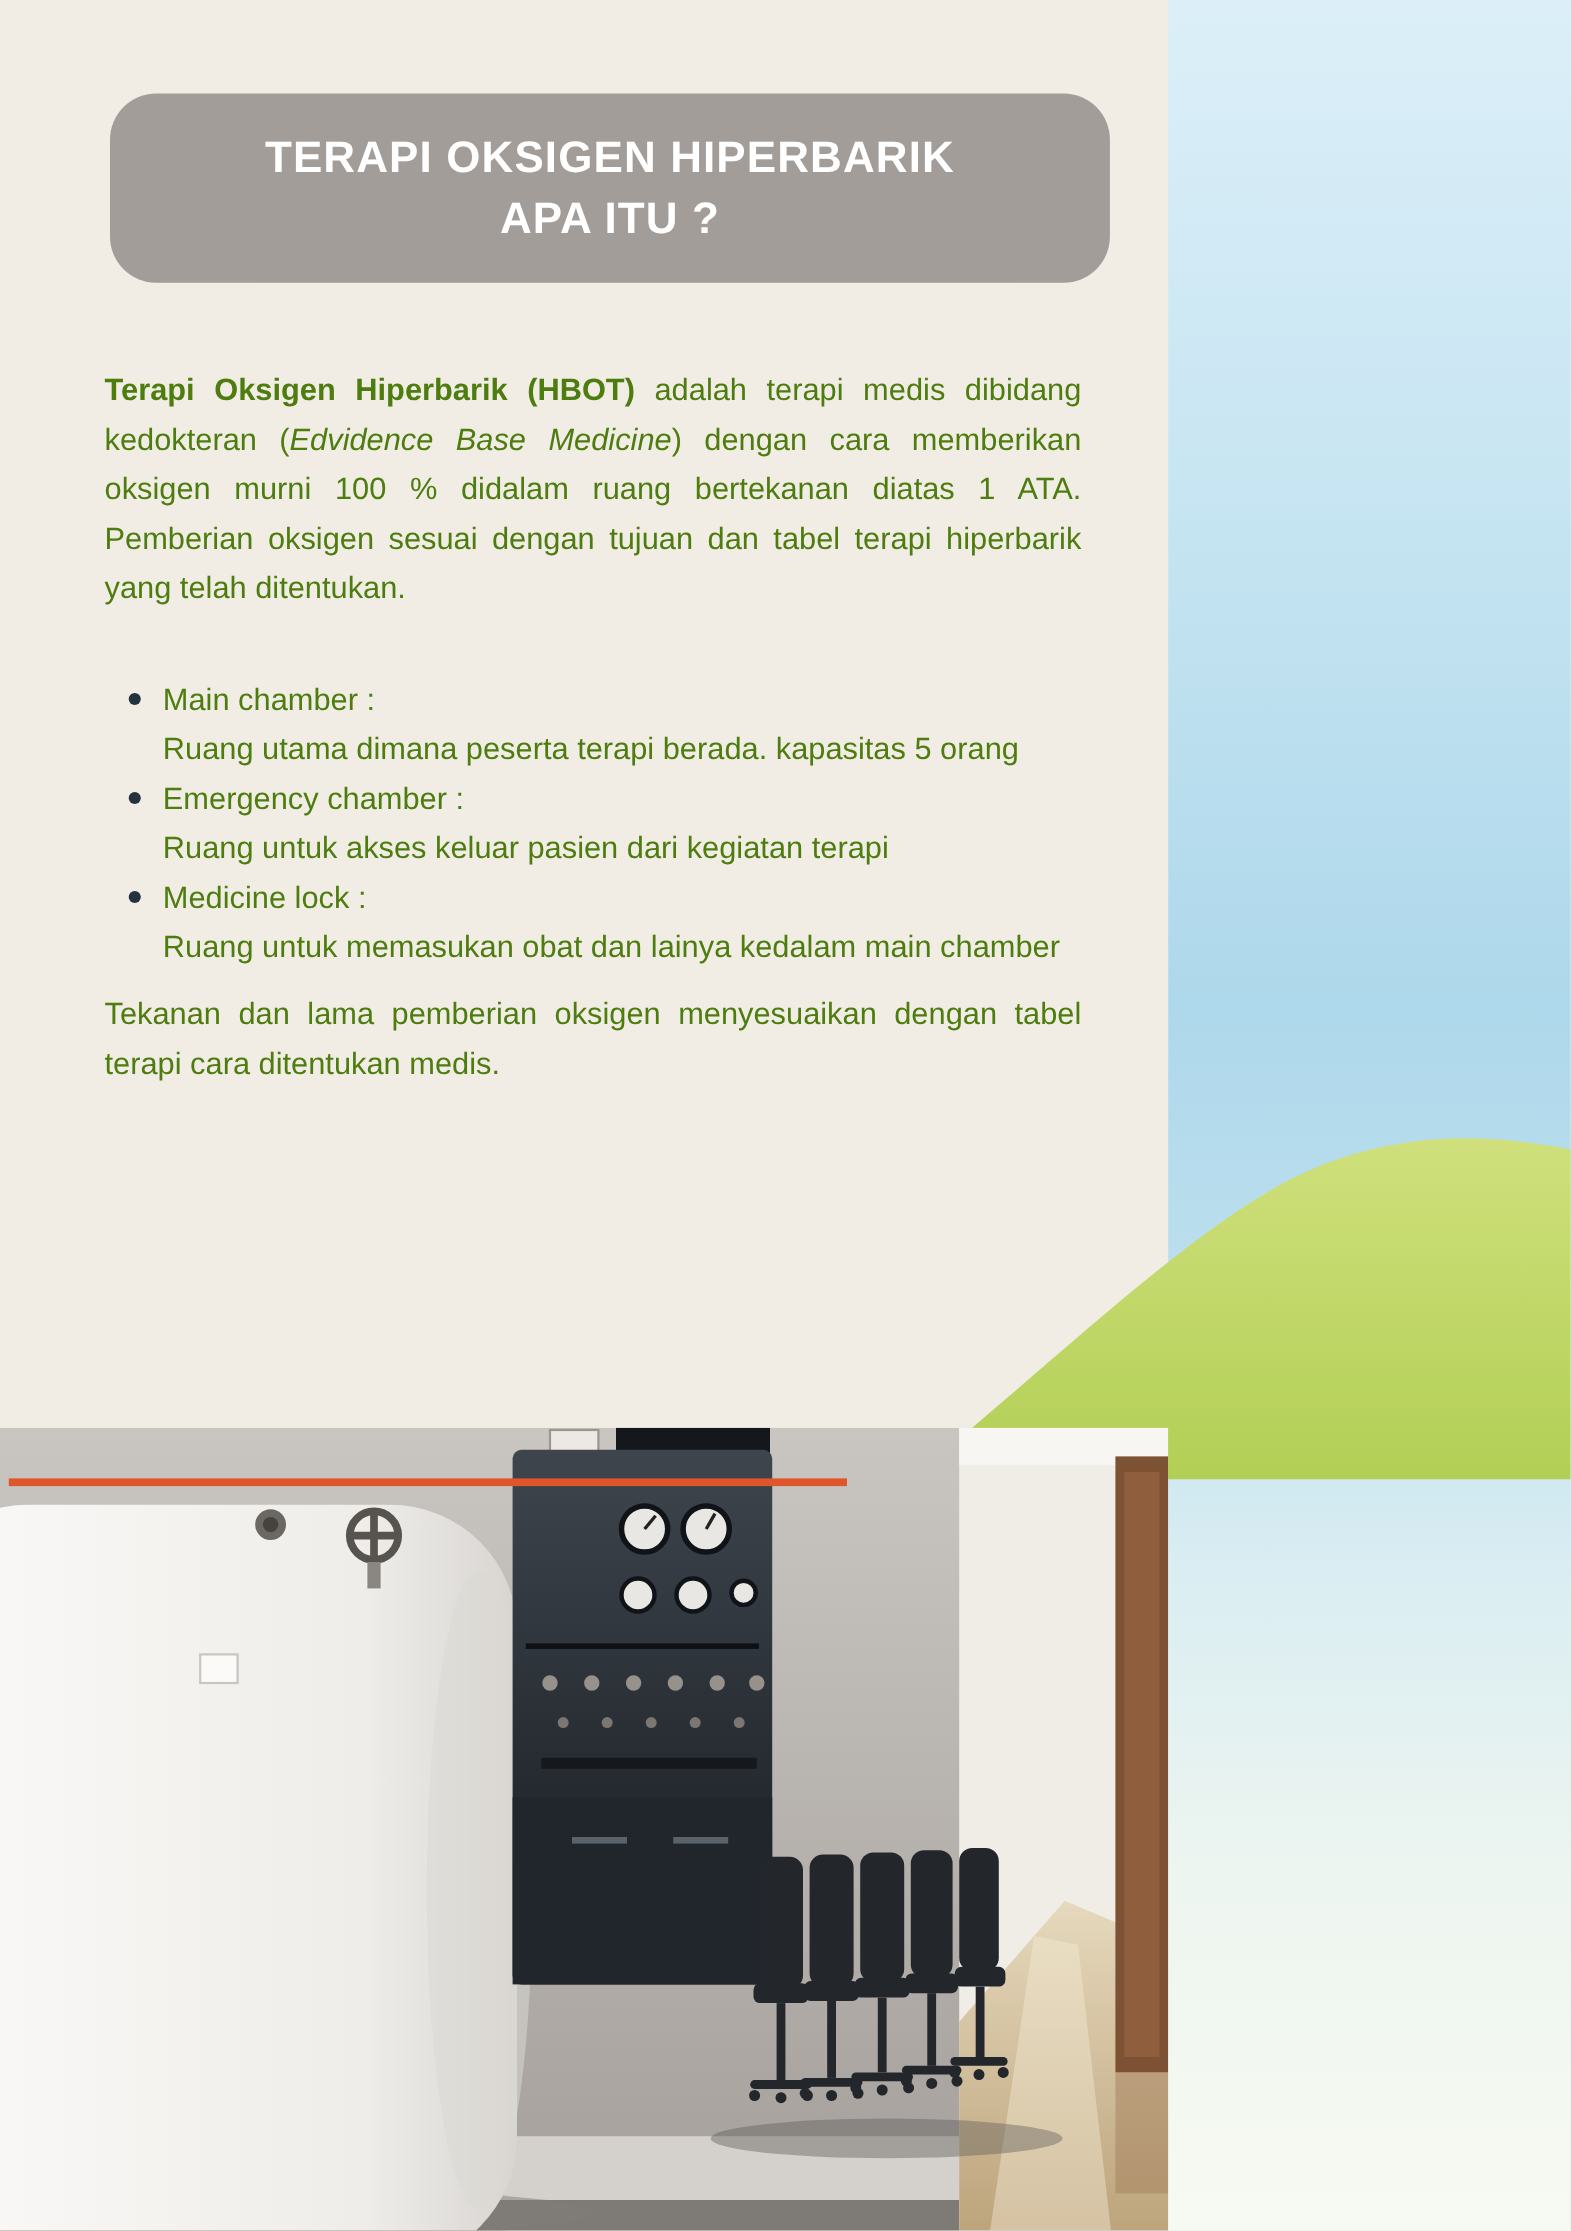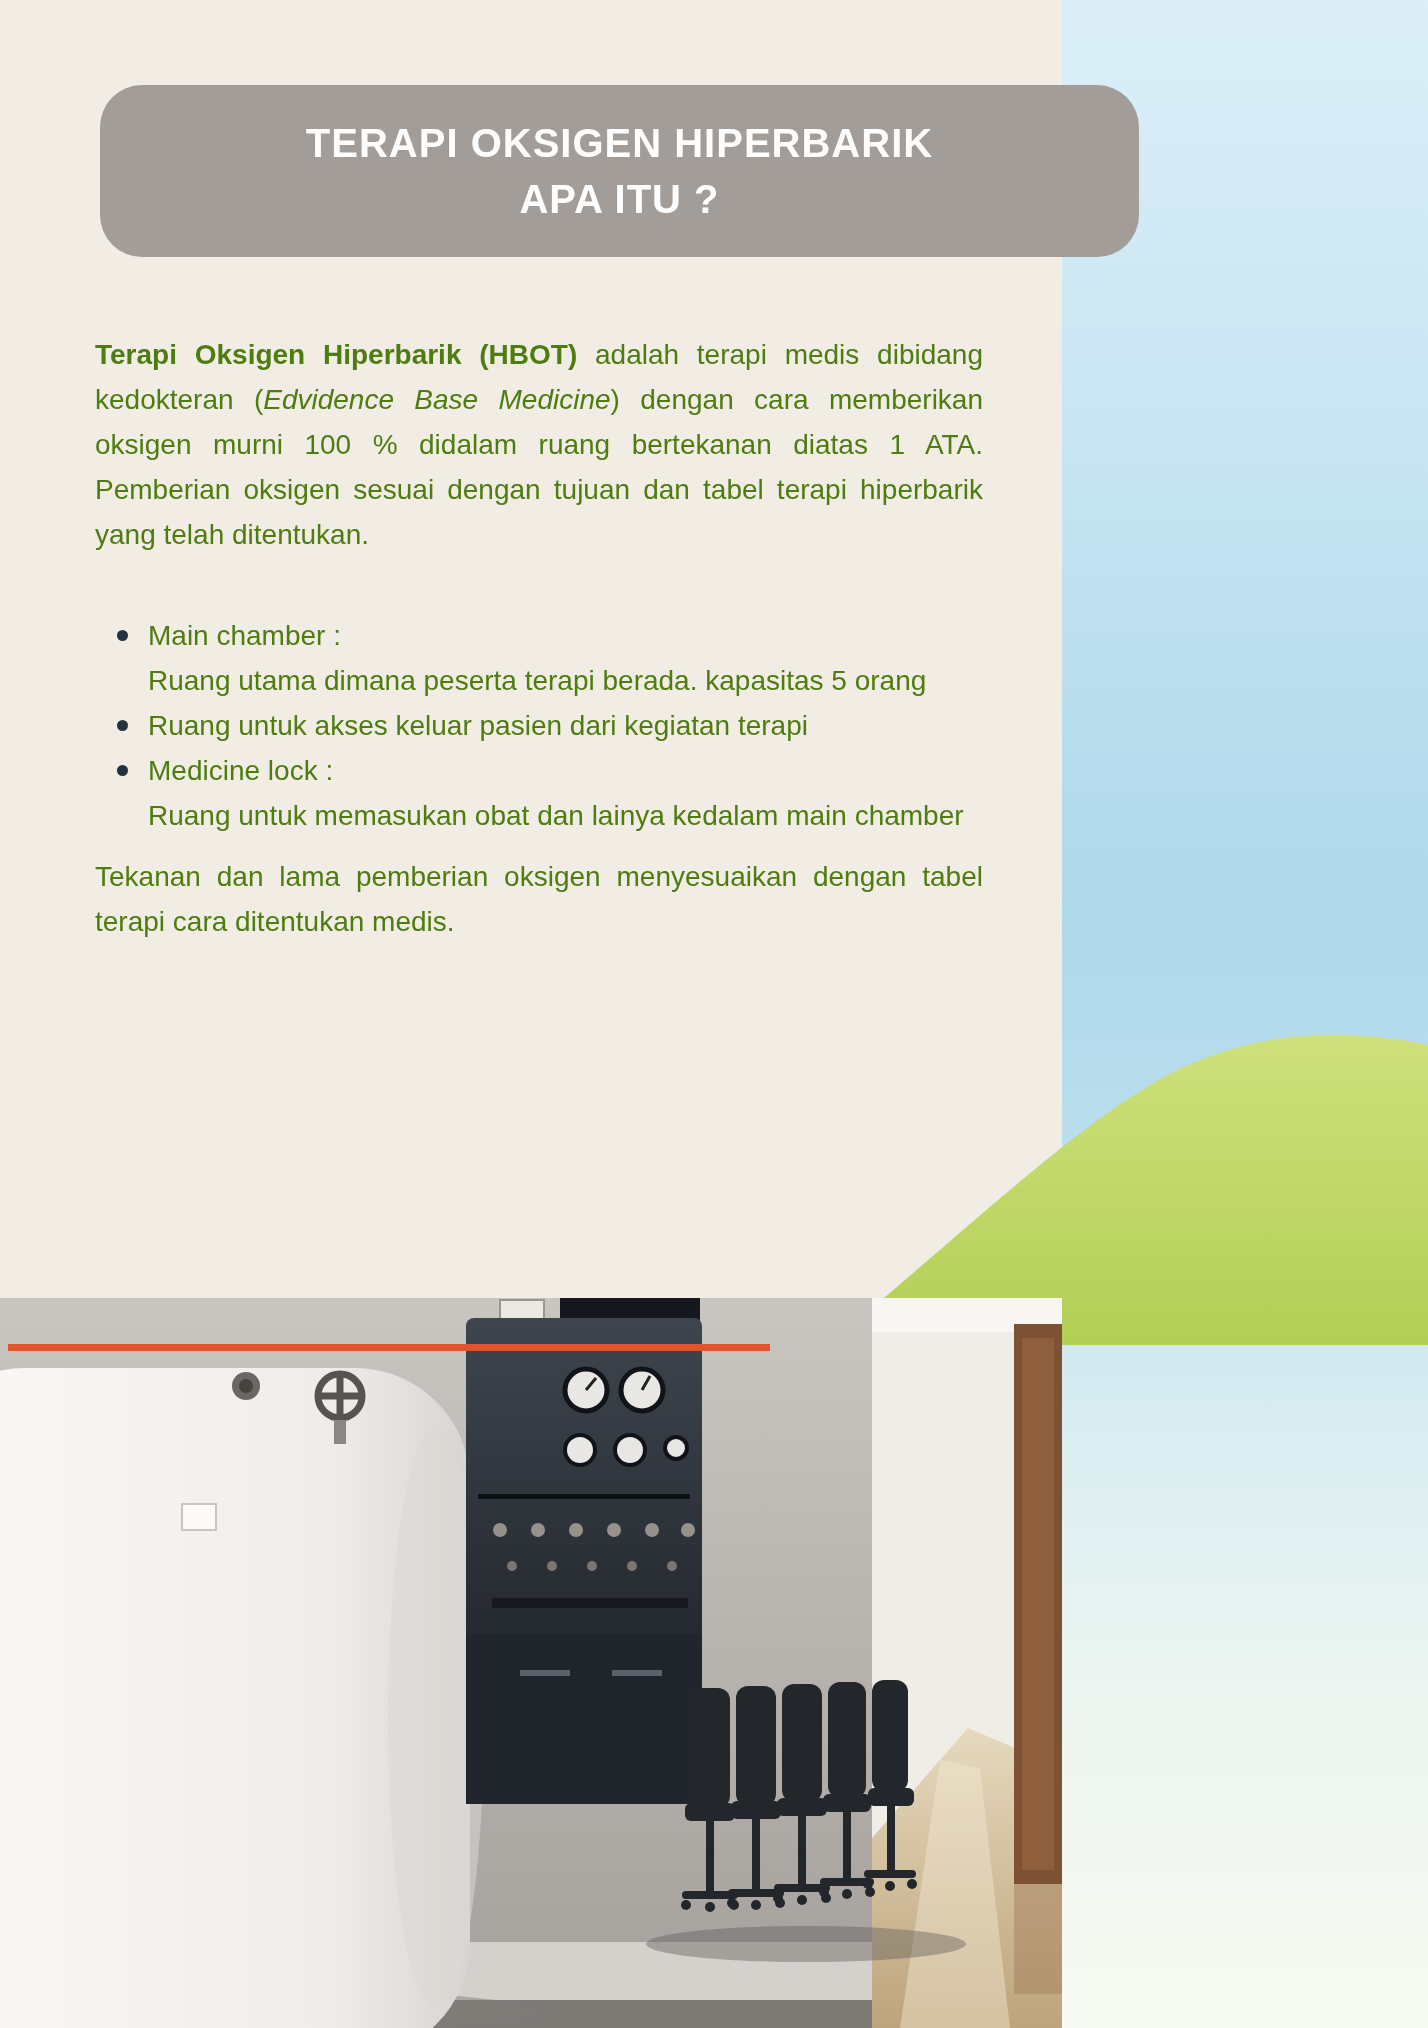--- a/index.html
+++ b/index.html
@@ -34,21 +34,21 @@
     position: absolute;
     left: 850px; top: 1015px;
     width: 578px; height: 330px;
     z-index: 1;
   }
 
   
   .title-box {
     position: absolute;
     left: 100px; top: 85px;
-    width: 1039px; height: 172px;
+    width: 909px; height: 172px;
     background: #a29d99;
     border-radius: 42px;
     display: flex;
     flex-direction: column;
     justify-content: center;
     align-items: center;
     gap: 16px;
     z-index: 3;
   }
   .title-line {
@@ -131,20 +131,21 @@
     <p class="justify intro"><strong>Terapi Oksigen Hiperbarik (HBOT)</strong><span> adalah terapi medis dibidang kedokteran (</span><em>Edvidence Base Medicine</em><span>) dengan cara memberikan oksigen murni 100 % didalam ruang bertekanan diatas 1 ATA. Pemberian oksigen sesuai dengan tujuan dan tabel terapi hiperbarik yang telah ditentukan.</span></p>
 
 
 
     <ul class="bullets">
       <li class="bullet">
         <div>Main chamber :</div>
         <div class="bullet-desc">Ruang utama dimana peserta terapi berada. kapasitas 5 orang</div>
       </li>
       <li class="bullet">
+        <div>Emergency chamber :</div>
         <div class="bullet-desc">Ruang untuk akses keluar pasien dari  kegiatan terapi</div>
       </li>
       <li class="bullet">
         <div>Medicine lock :</div>
         <div class="bullet-desc">Ruang untuk memasukan obat dan lainya kedalam main chamber</div>
       </li>
     </ul>
 
     <p class="closing">Tekanan dan lama pemberian oksigen menyesuaikan dengan tabel terapi cara ditentukan medis.</p>
 

